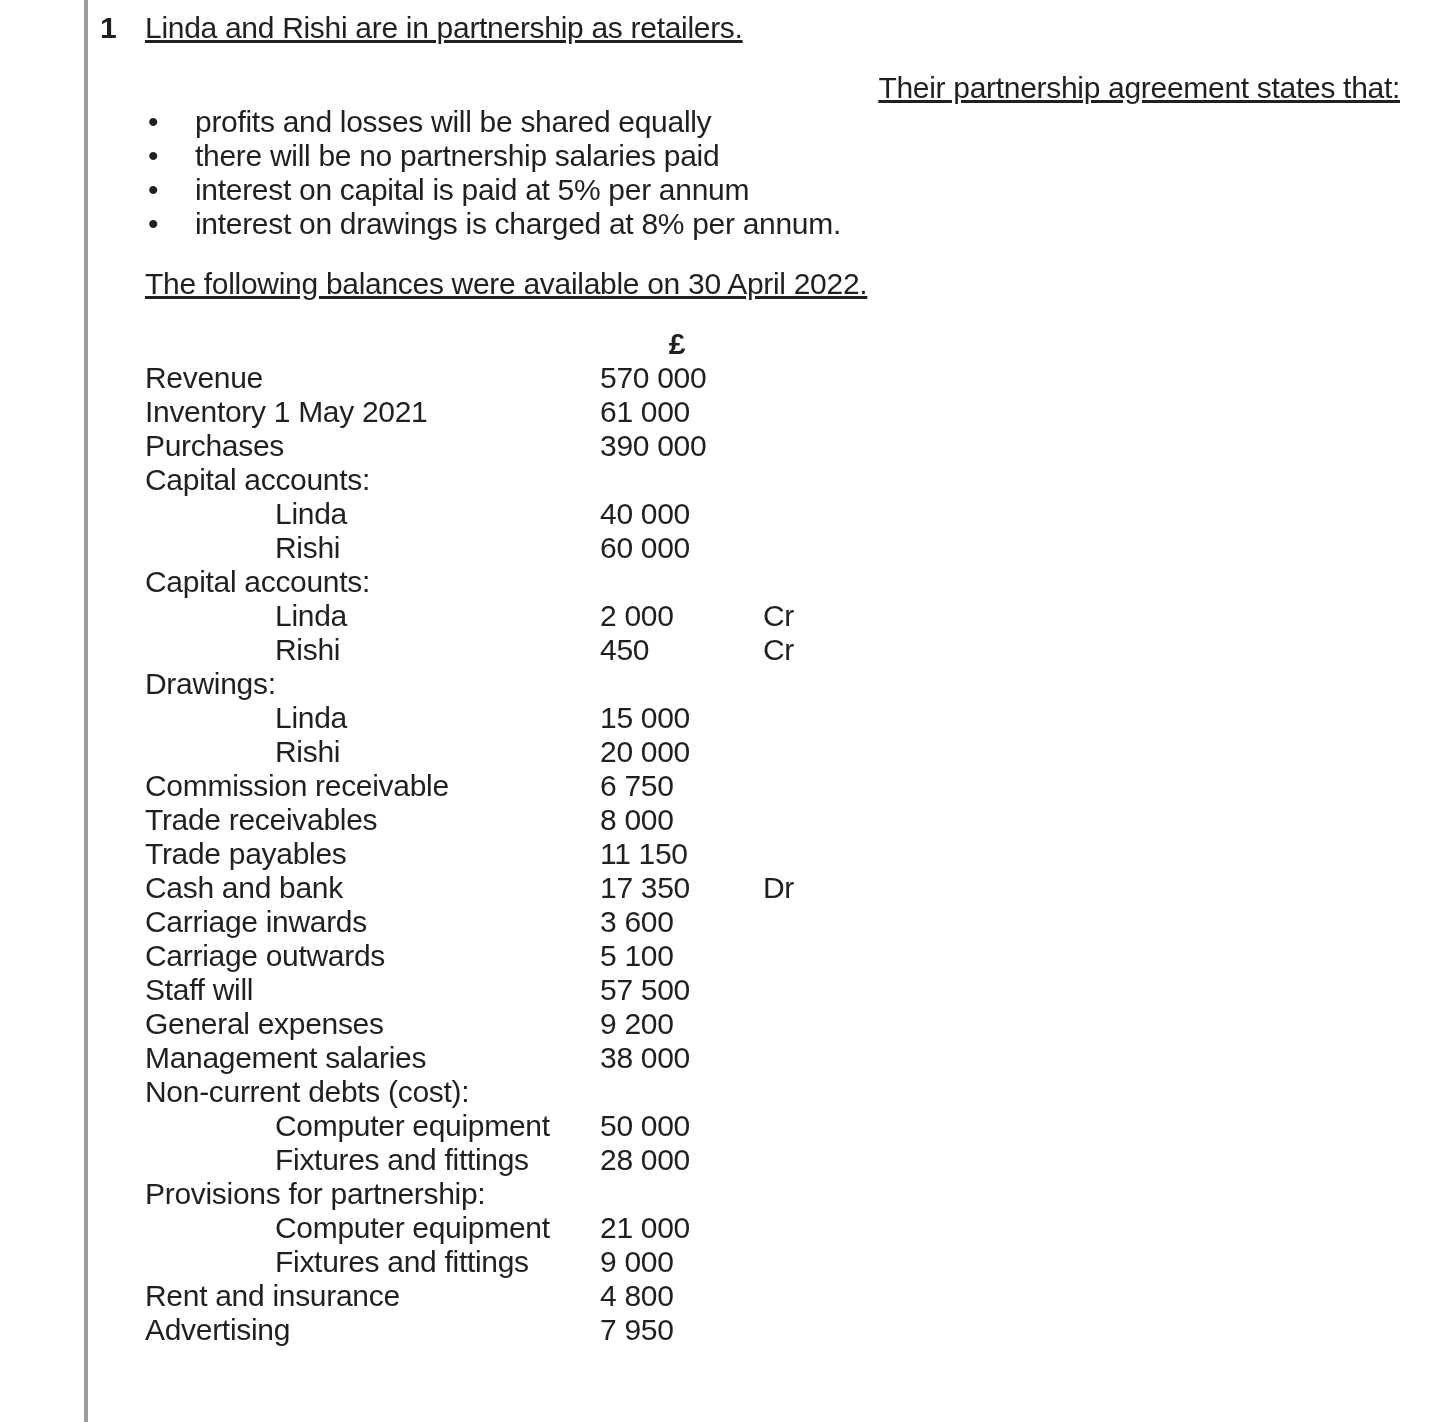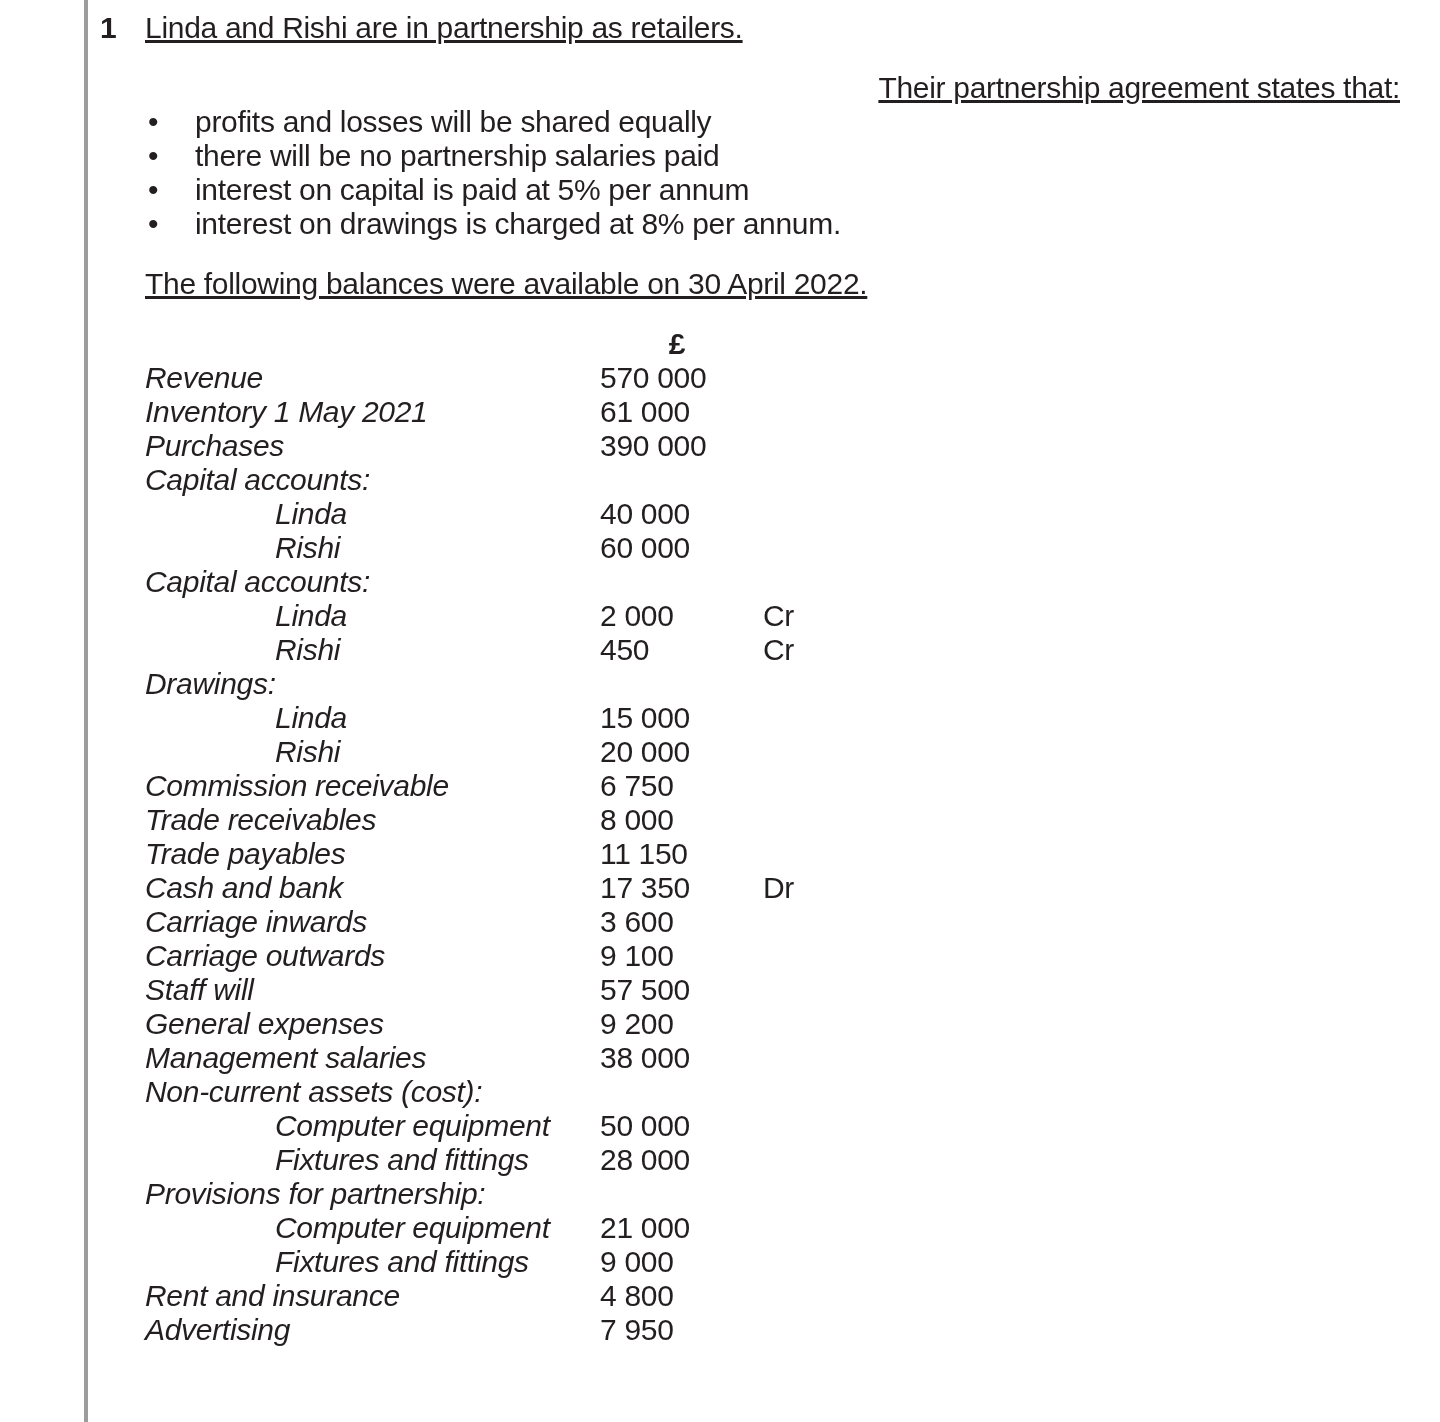--- a/index.html
+++ b/index.html
@@ -69,21 +69,20 @@
   }
   .balance-row {
     display: flex;
     height: 34px;
     align-items: baseline;
   }
   .cell-label {
     width: 455px;
     white-space: nowrap;
     flex: 0 0 auto;
-    font-style: italic;
   }
   .cell-label.indent {
     padding-left: 130px;
   }
   .cell-value {
     width: 154px;
     flex: 0 0 auto;
     white-space: nowrap;
   }
   .cell-value.currency {
@@ -206,40 +205,40 @@
             <div class="cell-value">17 350</div>
             <div class="cell-suffix">Dr</div>
           </div>
           <div class="balance-row">
             <div class="cell-label">Carriage inwards</div>
             <div class="cell-value">3 600</div>
             <div class="cell-suffix"></div>
           </div>
           <div class="balance-row">
             <div class="cell-label">Carriage outwards</div>
-            <div class="cell-value">9 100</div>
+            <div class="cell-value">5 100</div>
             <div class="cell-suffix"></div>
           </div>
           <div class="balance-row">
             <div class="cell-label">Staff will</div>
             <div class="cell-value">57 500</div>
             <div class="cell-suffix"></div>
           </div>
           <div class="balance-row">
             <div class="cell-label">General expenses</div>
             <div class="cell-value">9 200</div>
             <div class="cell-suffix"></div>
           </div>
           <div class="balance-row">
             <div class="cell-label">Management salaries</div>
             <div class="cell-value">38 000</div>
             <div class="cell-suffix"></div>
           </div>
           <div class="balance-row">
-            <div class="cell-label">Non-current assets (cost):</div>
+            <div class="cell-label">Non-current debts (cost):</div>
             <div class="cell-value"></div>
             <div class="cell-suffix"></div>
           </div>
           <div class="balance-row">
             <div class="cell-label indent">Computer equipment</div>
             <div class="cell-value">50 000</div>
             <div class="cell-suffix"></div>
           </div>
           <div class="balance-row">
             <div class="cell-label indent">Fixtures and fittings</div>

